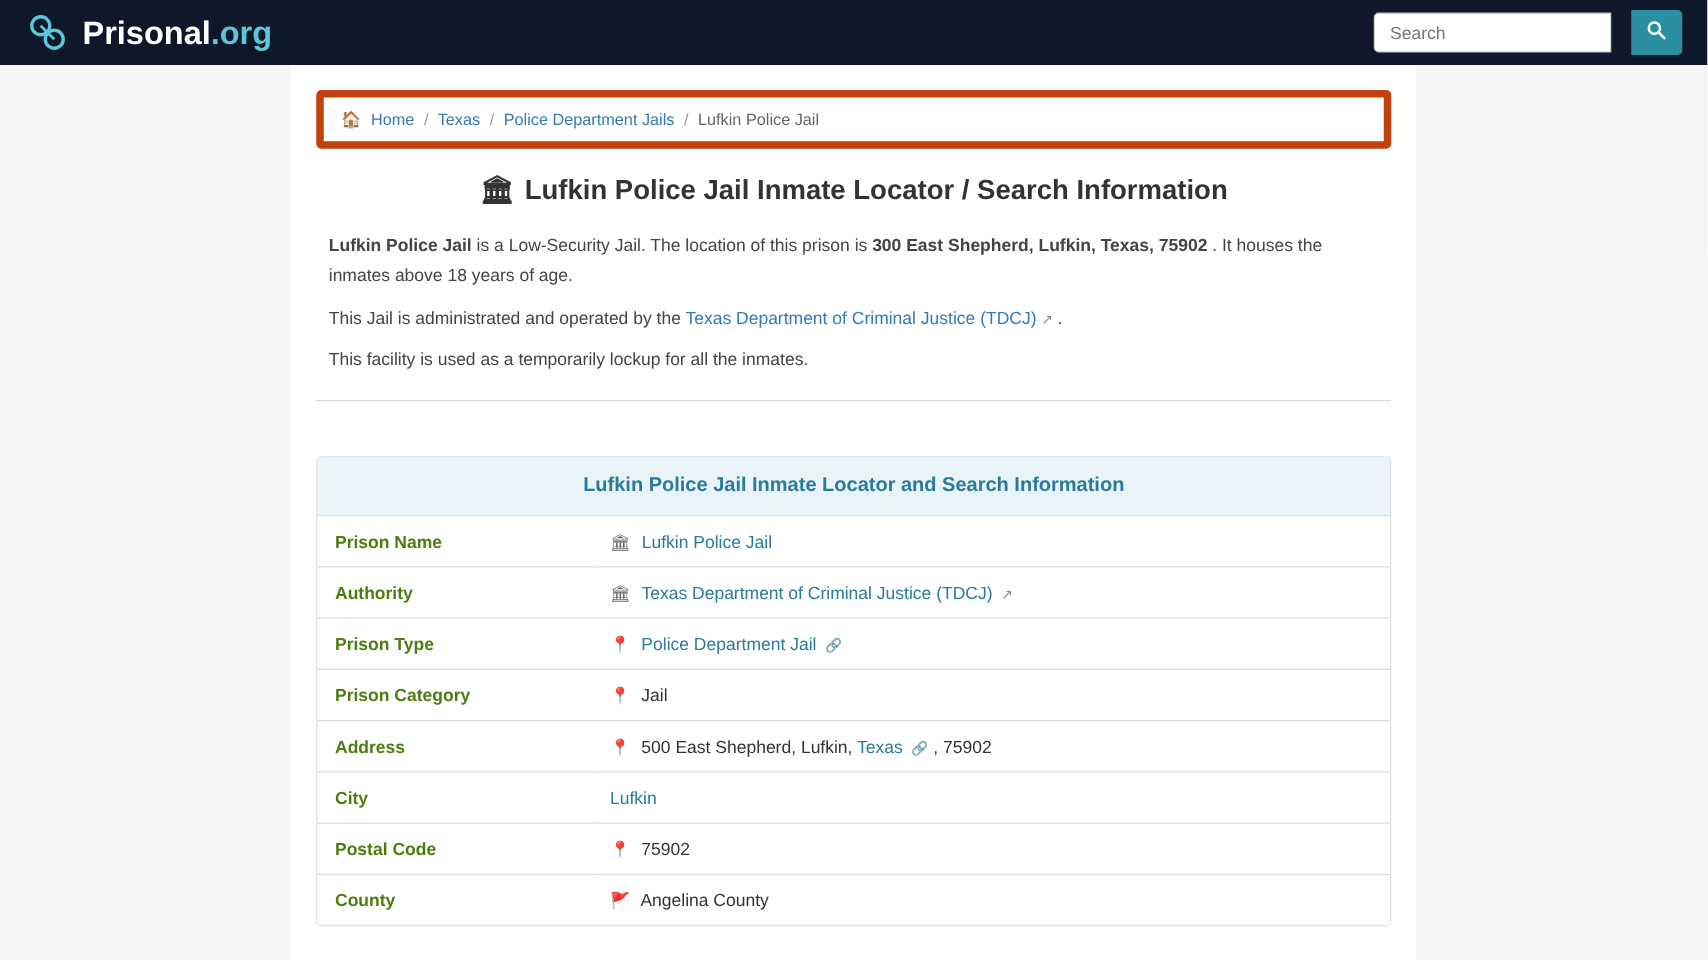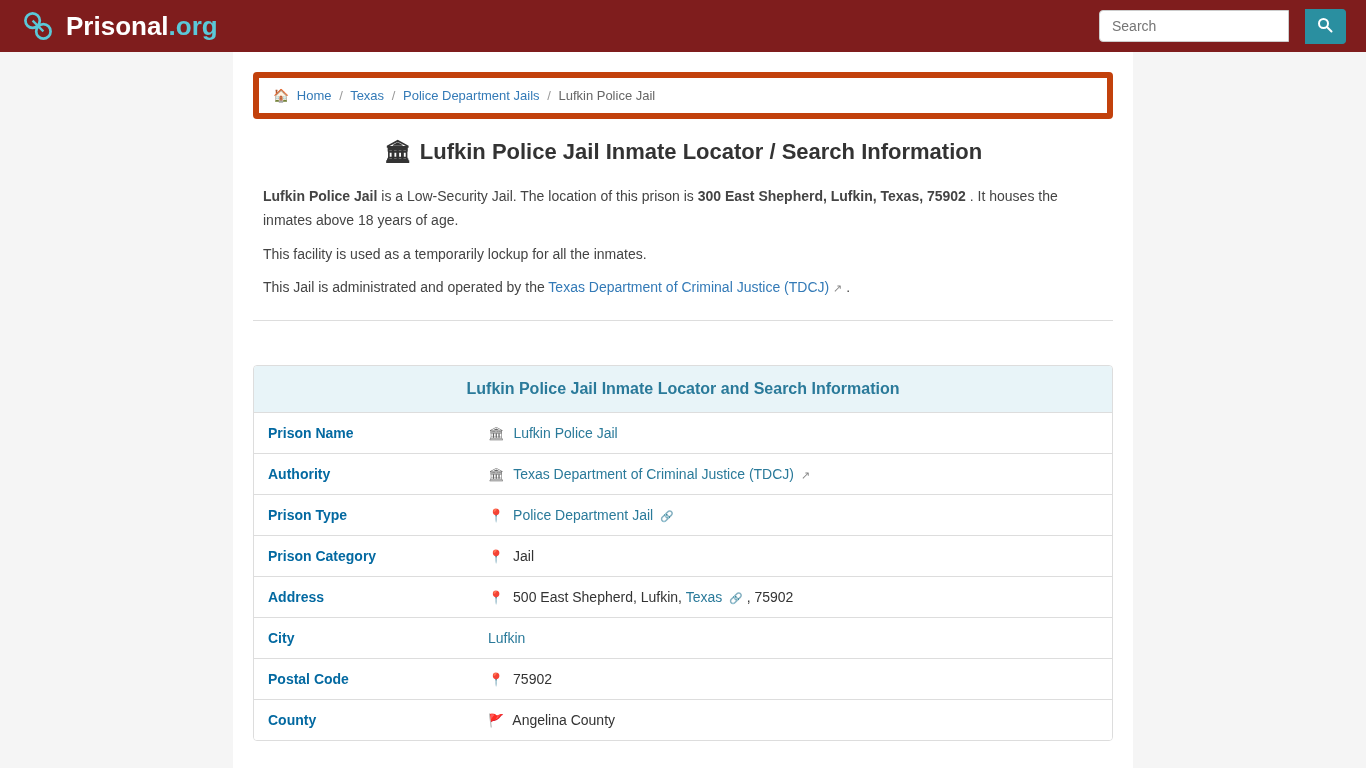--- a/index.html
+++ b/index.html
@@ -1,20 +1,20 @@
 <!DOCTYPE html>
 <html><head>
   <meta charset="utf-8">
   <style>
     * { box-sizing: border-box; margin: 0; padding: 0; }
     body { font-family: Arial, sans-serif; font-size: 14px; background: #f5f5f5; color: #333; }
 
     
     .header {
-      background: #7f1d1d;
+      background: #0f172a;
       padding: 10px 20px;
       display: flex;
       align-items: center;
       justify-content: space-between;
       height: 52px;
     }
     .logo-area {
       display: flex;
       align-items: center;
       gap: 10px;
@@ -145,21 +145,21 @@
       border-bottom: none;
     }
     .info-table td {
       padding: 12px 14px;
       vertical-align: middle;
     }
     .info-table td:first-child {
       font-weight: bold;
       width: 220px;
       background: #fff;
-      color: #0369a1;
+      color: #4d7c0f;
     }
     .info-table td:last-child {
       background: #fff;
     }
     .info-table a {
       color: #2a7a9a;
       text-decoration: none;
     }
     .row-icon {
       margin-right: 5px;
@@ -215,27 +215,27 @@
     <span>Lufkin Police Jail Inmate Locator / Search Information</span>
   </h1>
 
   <div class="description">
     <p>
       <strong class="bold">Lufkin Police Jail</strong>
       <span> is a Low-Security Jail. The location of this prison is </span>
       <strong class="bold">300 East Shepherd, Lufkin, Texas, 75902</strong>
       <span>. It houses the inmates above 18 years of age.</span>
     </p>
-    <p>This facility is used as a temporarily lockup for all the inmates.</p>
     <p>
       <span>This Jail is administrated and operated by the </span>
       <a href="#">Texas Department of Criminal Justice (TDCJ)</a>
       <span style="font-size:11px; color:#888;">↗</span>
       <span>.</span>
     </p>
+    <p>This facility is used as a temporarily lockup for all the inmates.</p>
   </div>
 
   <hr>
 
   <div class="info-section">
     <div class="info-section-title">
       <span>Lufkin Police Jail Inmate Locator and Search Information</span>
     </div>
     <table class="info-table">
       <tbody>

